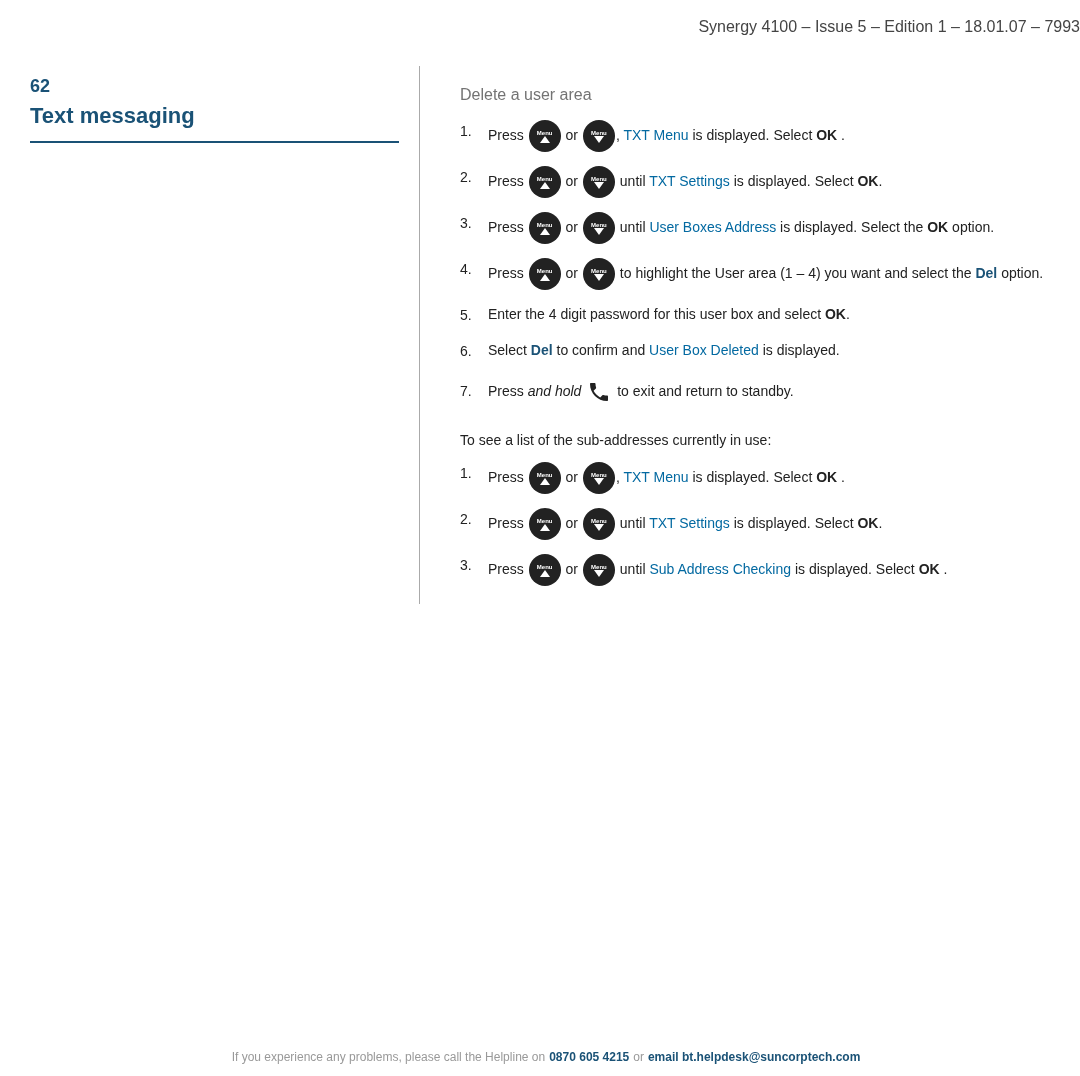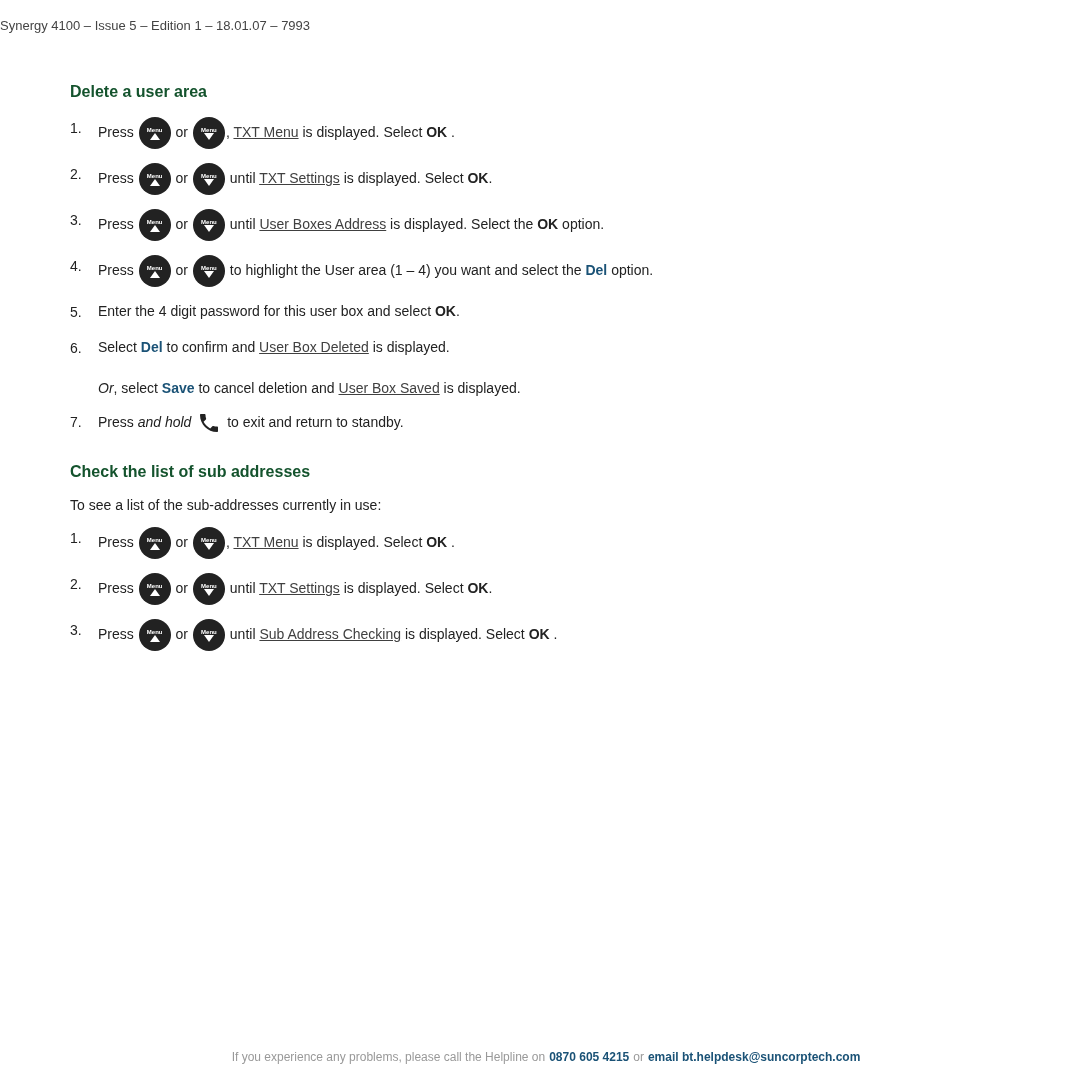--- a/index.html
+++ b/index.html
@@ -8,23 +8,23 @@
       font-size: 14px;
       background: #fff;
       color: #222;
       width: 1080px;
       min-height: 1076px;
       position: relative;
     }
 
     
     .header {
-      text-align: left;
+      text-align: right;
       padding: 18px 0 10px 0;
-      font-size: 13px;
+      font-size: 16px;
       color: #444;
     }
 
     
     .page-body {
       display: flex;
       flex-direction: row;
       padding: 0 30px;
       margin-top: 20px;
     }
@@ -60,24 +60,24 @@
     }
 
     
     .main-content {
       flex: 1;
       padding-left: 40px;
       padding-top: 20px;
     }
 
     .section-title {
-      font-weight: bold;
+      font-weight: normal;
       font-size: 16px;
       margin-bottom: 16px;
-      color: #14532d;
+      color: #737373;
     }
 
     .steps-list {
       list-style: none;
       padding: 0;
       margin: 0 0 18px 0;
     }
 
     .steps-list li {
       display: flex;
@@ -146,22 +146,21 @@
       margin: 0 2px;
     }
 
     .phone-icon svg {
       width: 24px;
       height: 24px;
     }
 
     
     .underline-link {
-      text-decoration: underline;
-      color: #404040;
+      color: #0369a1;
     }
 
     .bold-ok {
       font-weight: bold;
       color: #222;
     }
 
     .bold-blue {
       font-weight: bold;
       color: #1a5276;
@@ -205,20 +204,25 @@
   </style>
 </head>
 <body>
 
 <div class="header">
   <span>Synergy 4100 – Issue 5 – Edition 1 – 18.01.07 – 7993</span>
 </div>
 
 <div class="page-body">
 
+  <div class="sidebar">
+    <span class="sidebar-page-number">62</span>
+    <span class="sidebar-title">Text messaging</span>
+    <hr class="sidebar-divider">
+  </div>
 
   <div class="main-content">
 
     <div class="section1">
       <div class="section-title">Delete a user area</div>
 
       <ol class="steps-list" style="list-style:none;">
 
         <li>
           <span class="step-number">1.</span>
@@ -300,46 +304,39 @@
 
         <li>
           <span class="step-number">6.</span>
           <span class="step-body">
             Select <span class="bold-blue">Del</span> to confirm and
             <span class="underline-link">User Box Deleted</span> is displayed.
           </span>
         </li>
       </ol>
 
-      <div class="or-line">
-        <span class="italic-text">Or</span>, select
-        <span class="bold-blue">Save</span> to cancel deletion and
-        <span class="underline-link">User Box Saved</span> is
-        displayed.
-      </div>
 
       <ol class="steps-list" style="list-style:none; margin-top:12px;">
         <li>
           <span class="step-number">7.</span>
           <span class="step-body">
             Press <span class="italic-text">and hold</span>
             
             <span class="phone-icon">
               <svg viewBox="0 0 24 24" fill="#222">
                 <path d="M6.6 10.8c1.4 2.8 3.8 5.1 6.6 6.6l2.2-2.2c.3-.3.7-.4 1-.2 1.1.4 2.3.6 3.6.6.6 0 1 .4 1 1V20c0 .6-.4 1-1 1-9.4 0-17-7.6-17-17 0-.6.4-1 1-1h3.5c.6 0 1 .4 1 1 0 1.3.2 2.5.6 3.6.1.3 0 .7-.2 1L6.6 10.8z"></path>
               </svg>
             </span>
             to exit and return to standby.
           </span>
         </li>
       </ol>
     </div>
 
     <div class="sub-section">
-      <div class="section-title">Check the list of sub addresses</div>
       <p style="margin-bottom:14px; font-size:14px;">To see a list of the sub-addresses currently in use:</p>
 
       <ol class="steps-list" style="list-style:none;">
 
         <li>
           <span class="step-number">1.</span>
           <span class="step-body">
             Press
             <span class="btn-menu-wrapper">
               <span class="menu-label-text">Menu</span>

